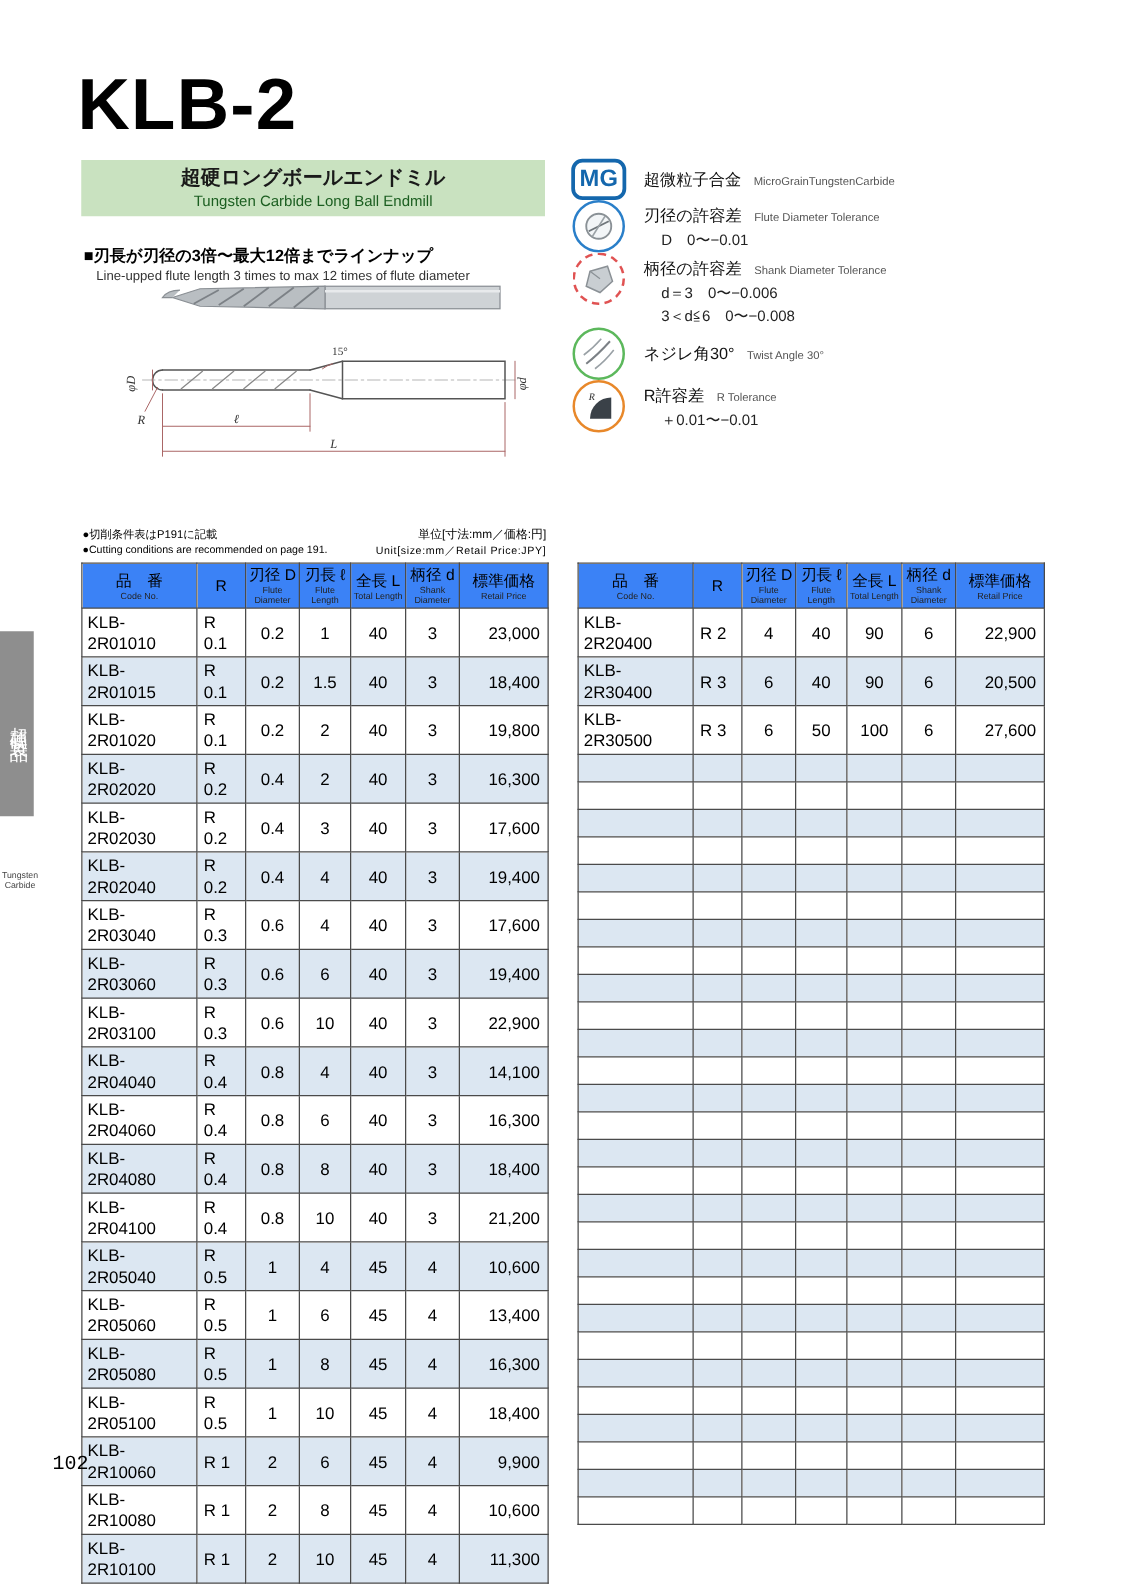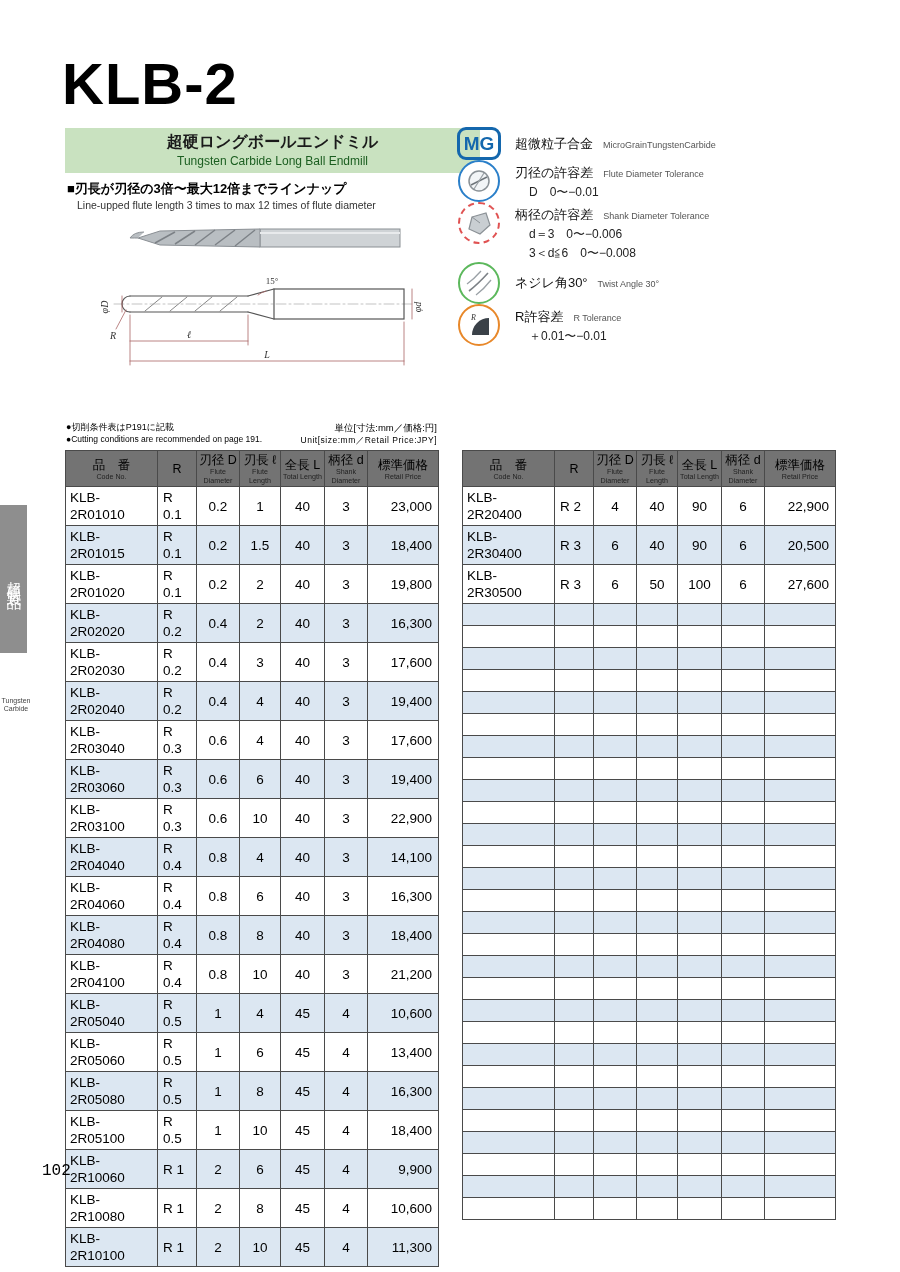--- a/index.html
+++ b/index.html
@@ -7,26 +7,26 @@
     width: 900px; height: 1272px; position: relative;
     background: #ffffff;
     font-family: "Liberation Sans", sans-serif;
     overflow: hidden;
   }
   .page-title {
     position: absolute; left: 62px; top: 50px;
     font-size: 58px; font-weight: bold; letter-spacing: 1px; color: #000;
   }
   .banner {
-    position: absolute; left: 65px; top: 128px; width: 415px; height: 45px;
+    position: absolute; left: 65px; top: 128px; width: 371px; height: 45px;
     background: #c9e2c0; text-align: center; padding-top: 4px;
   }
   .banner-ja { font-size: 16px; font-weight: bold; color: #1a1a1a; }
   .banner-en { font-size: 12px; color: #1b5e20; margin-top: 1px; }
-  .lineup { position: absolute; left: 67px; top: 180px; }
+  .lineup { position: absolute; left: 67px; top: 196px; }
   .lineup-ja { font-size: 13px; font-weight: bold; color: #000; }
   .lineup-en { font-size: 10.5px; color: #333; margin-top: 1px; padding-left: 10px; }
   .drawing { position: absolute; left: 100px; top: 207px; width: 345px; height: 205px; }
 
   
   .features { position: absolute; left: 455px; top: 127px; width: 420px;
     display: flex; flex-direction: column; }
   .feature { display: flex; align-items: flex-start; gap: 12px; }
   .f-icon { flex: 0 0 48px; display: flex; justify-content: center; }
   .mg-badge {
@@ -51,21 +51,21 @@
   .note-ja { font-size: 9px; color: #000; line-height: 12px; }
   .note-en { font-size: 8.5px; color: #000; line-height: 12px; }
   .unit-note { position: absolute; right: 463px; top: 421px; text-align: right; }
   .unit-ja { font-size: 9.5px; line-height: 13px; }
   .unit-en { font-size: 8.5px; line-height: 12px; letter-spacing: .5px; }
 
   .tbl-left  { position: absolute; left: 65px;  top: 450px; width: 373px; }
   .tbl-right { position: absolute; left: 462px; top: 450px; width: 373px; }
   table { border-collapse: collapse; width: 100%; table-layout: fixed; border: 1.5px solid #333; }
   th, td { border: 1px solid #4a4a4a; overflow: hidden; }
-  thead th { background: #737373; font-weight: normal; padding: 2px 0 1px 0; vertical-align: middle; }
+  thead th { background: #3b82f6; font-weight: normal; padding: 2px 0 1px 0; vertical-align: middle; }
   .hja { font-size: 12.5px; line-height: 14px; color: #000; }
   .hen { font-size: 7.5px; line-height: 9px; color: #222; transform: scale(.95); }
   tbody td { font-size: 13.5px; line-height: 17px; padding: 2px 3px; color: #000; }
   tbody tr:nth-child(even) { background: #dce7f2; }
   td.code  { text-align: left; padding-left: 4px; }
   td.r     { text-align: left; padding-left: 5px; }
   td.num   { text-align: center; }
   td.price { text-align: right; padding-right: 6px; }
   col.w0 { width: 92px; } col.w1 { width: 39px; } col.w2 { width: 43px; }
   col.w3 { width: 41px; } col.w4 { width: 44px; } col.w5 { width: 43px; }

